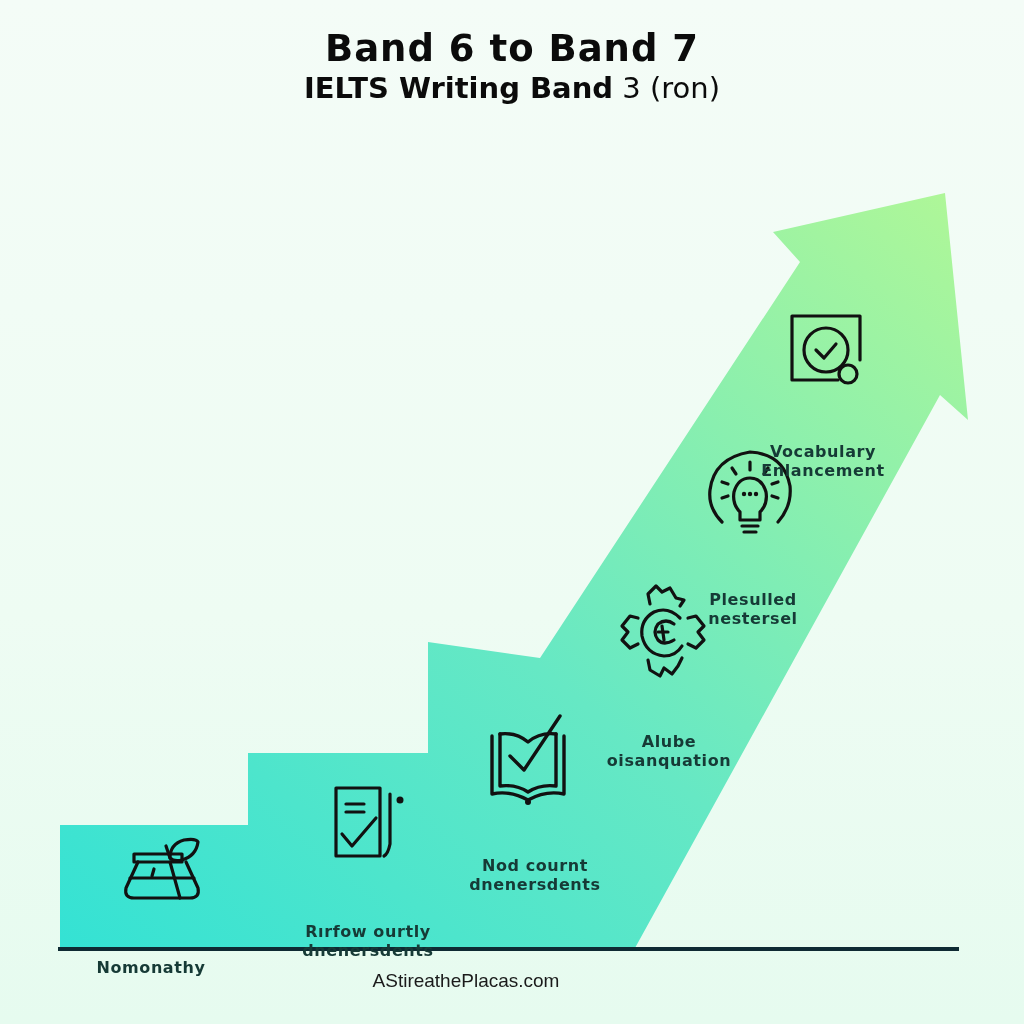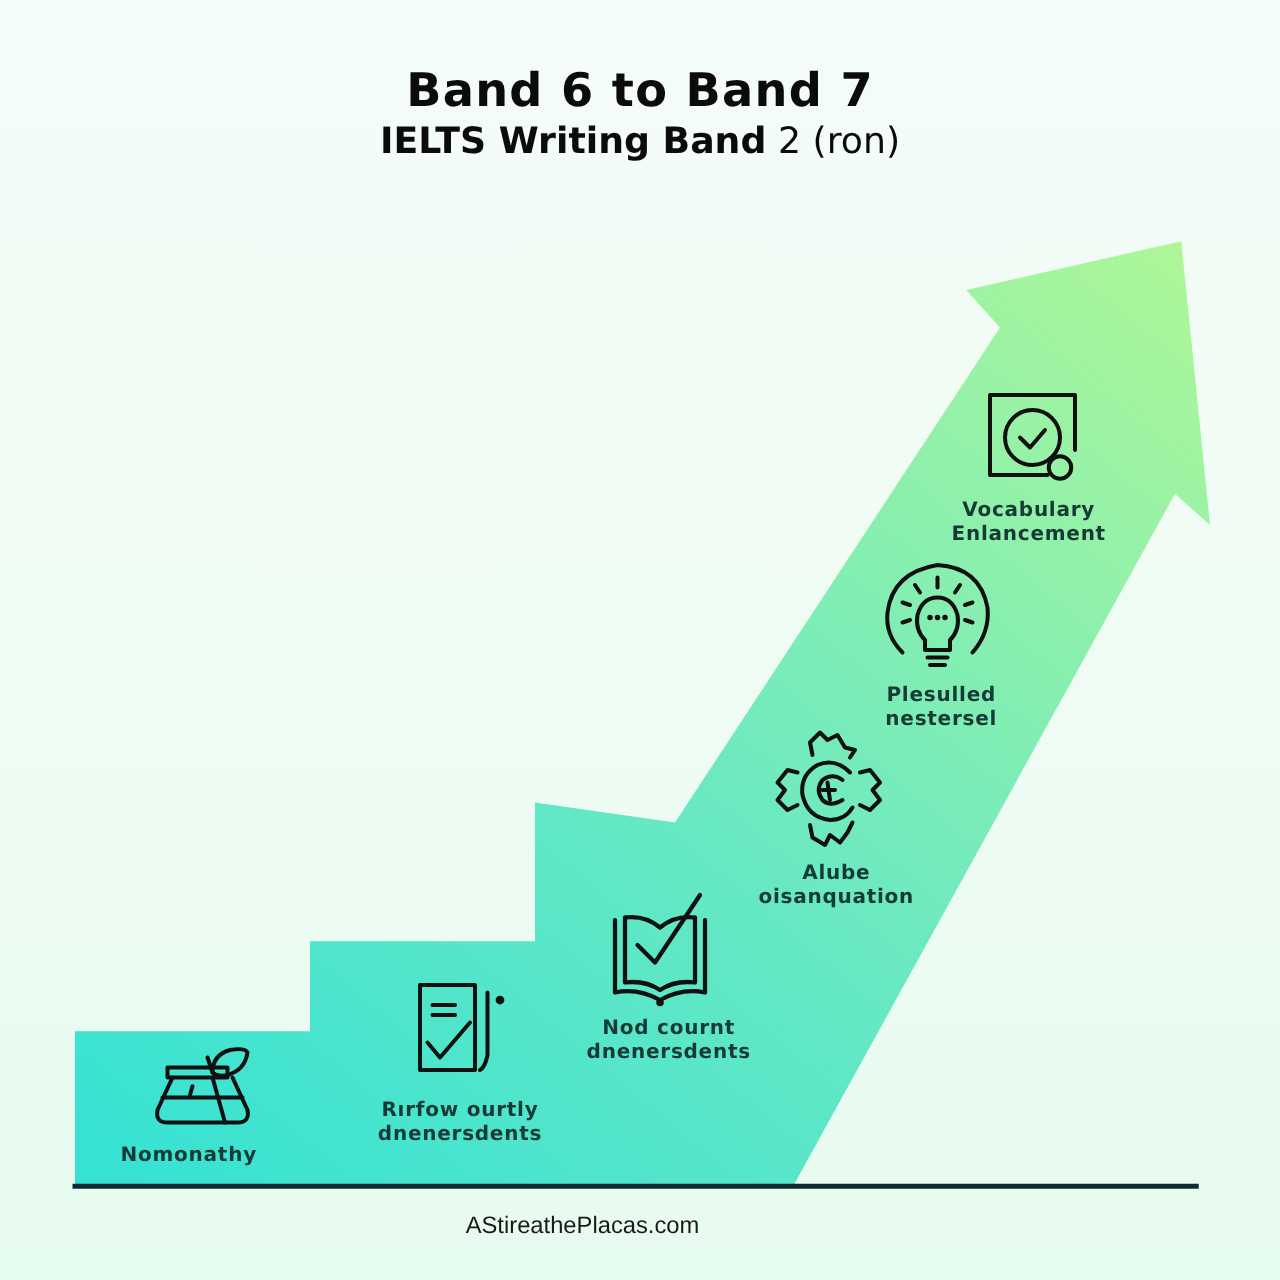--- a/index.html
+++ b/index.html
@@ -1,39 +1,39 @@
 <!DOCTYPE html>
 <html><head>
 <meta charset="utf-8">
 <style>
   html, body { margin:0; padding:0; }
   body {
     width:1024px; height:1024px; overflow:hidden; position:relative;
     background: linear-gradient(180deg, #f4fcf7 0%, #eefcf3 60%, #e6fbef 100%);
     font-family: "DejaVu Sans", "Liberation Sans", sans-serif;
   }
-  .title-wrap { position:absolute; top:52px; left:0; width:1024px; text-align:center; color:#0b0b0b; }
+  .title-wrap { position:absolute; top:28px; left:0; width:1024px; text-align:center; color:#0b0b0b; }
   .title-1 { font-size:37px; font-weight:bold; letter-spacing:1px; line-height:42px; }
   .title-2 { font-size:29px; font-weight:bold; line-height:36px; }
   .title-2 .thin { font-weight:normal; }
   svg.stage { position:absolute; left:0; top:0; }
   .step-label {
     position:absolute; text-align:center; color:#163a36;
-    font-size:16px; font-weight:bold; letter-spacing:0.6px; line-height:19px; white-space:nowrap;
+    font-size:16px; font-weight:bold; letter-spacing:0.6px; line-height:19px; white-space:nowrap;margin-top:44px;
   }
   .icon { position:absolute; }
   .footer { position:absolute; top:970px; left:0; width:932px; text-align:center;
     font-family:"Liberation Sans", sans-serif; font-size:19px; color:#1a1a1a; }
 </style>
 </head>
 <body>
 
 <div class="title-wrap">
   <div class="title-1">Band 6 to Band 7</div>
-  <div class="title-2"><span>IELTS Writing Band</span><span class="thin"> 2 (ron)</span></div>
+  <div class="title-2"><span>IELTS Writing Band</span><span class="thin"> 3 (ron)</span></div>
 </div>
 
 <svg class="stage" width="1024" height="1024">
   <defs>
     <linearGradient id="stairGrad" x1="0" y1="1" x2="1" y2="0">
       <stop offset="0%" stop-color="#34e2d4"></stop>
       <stop offset="45%" stop-color="#66e8c4"></stop>
       <stop offset="100%" stop-color="#b0f797"></stop>
     </linearGradient>
   </defs>

